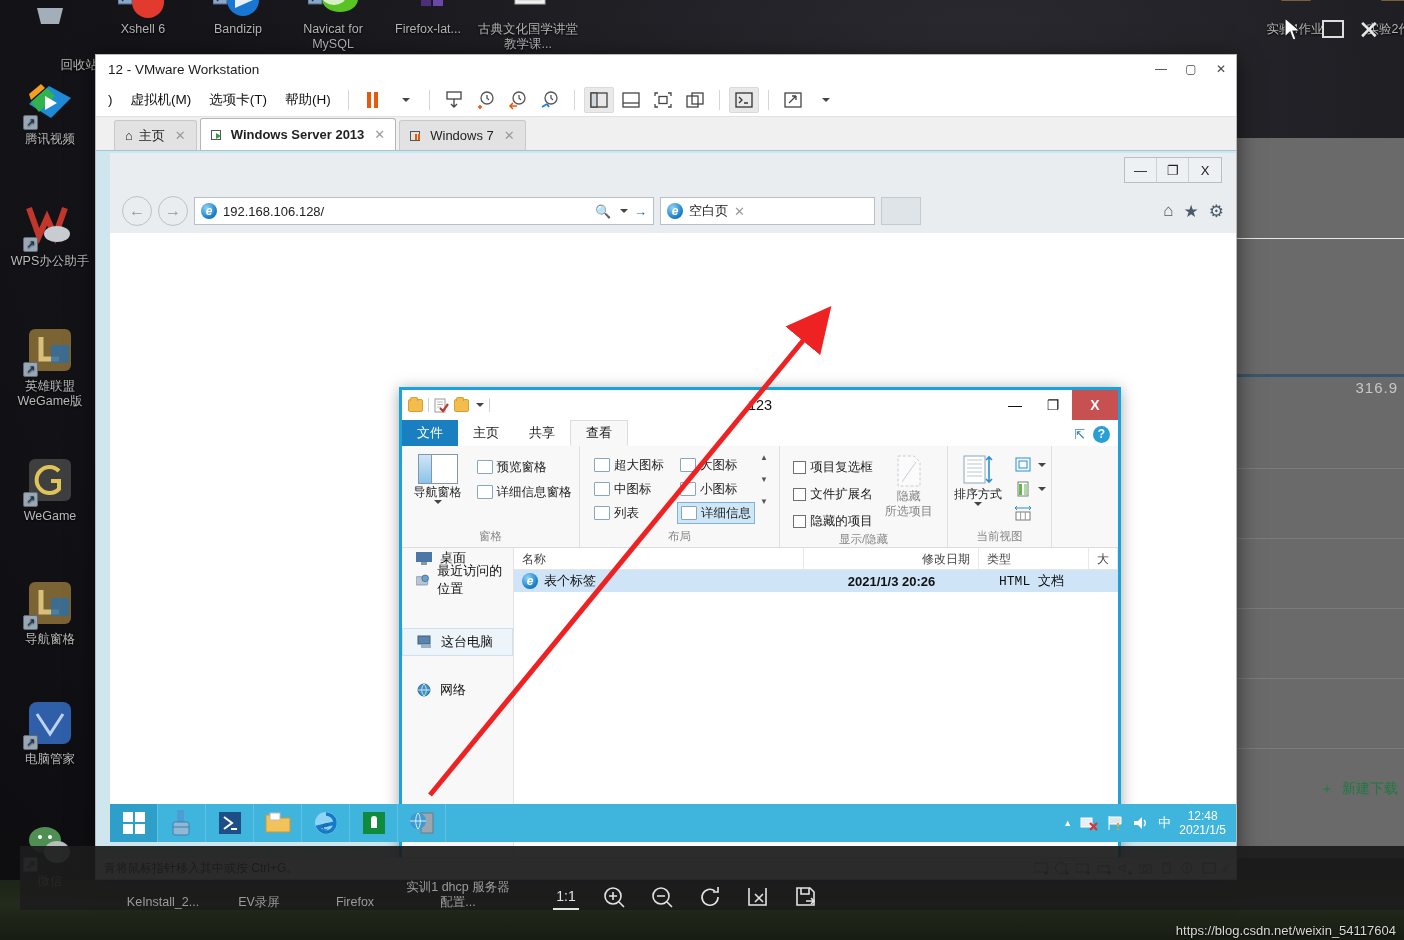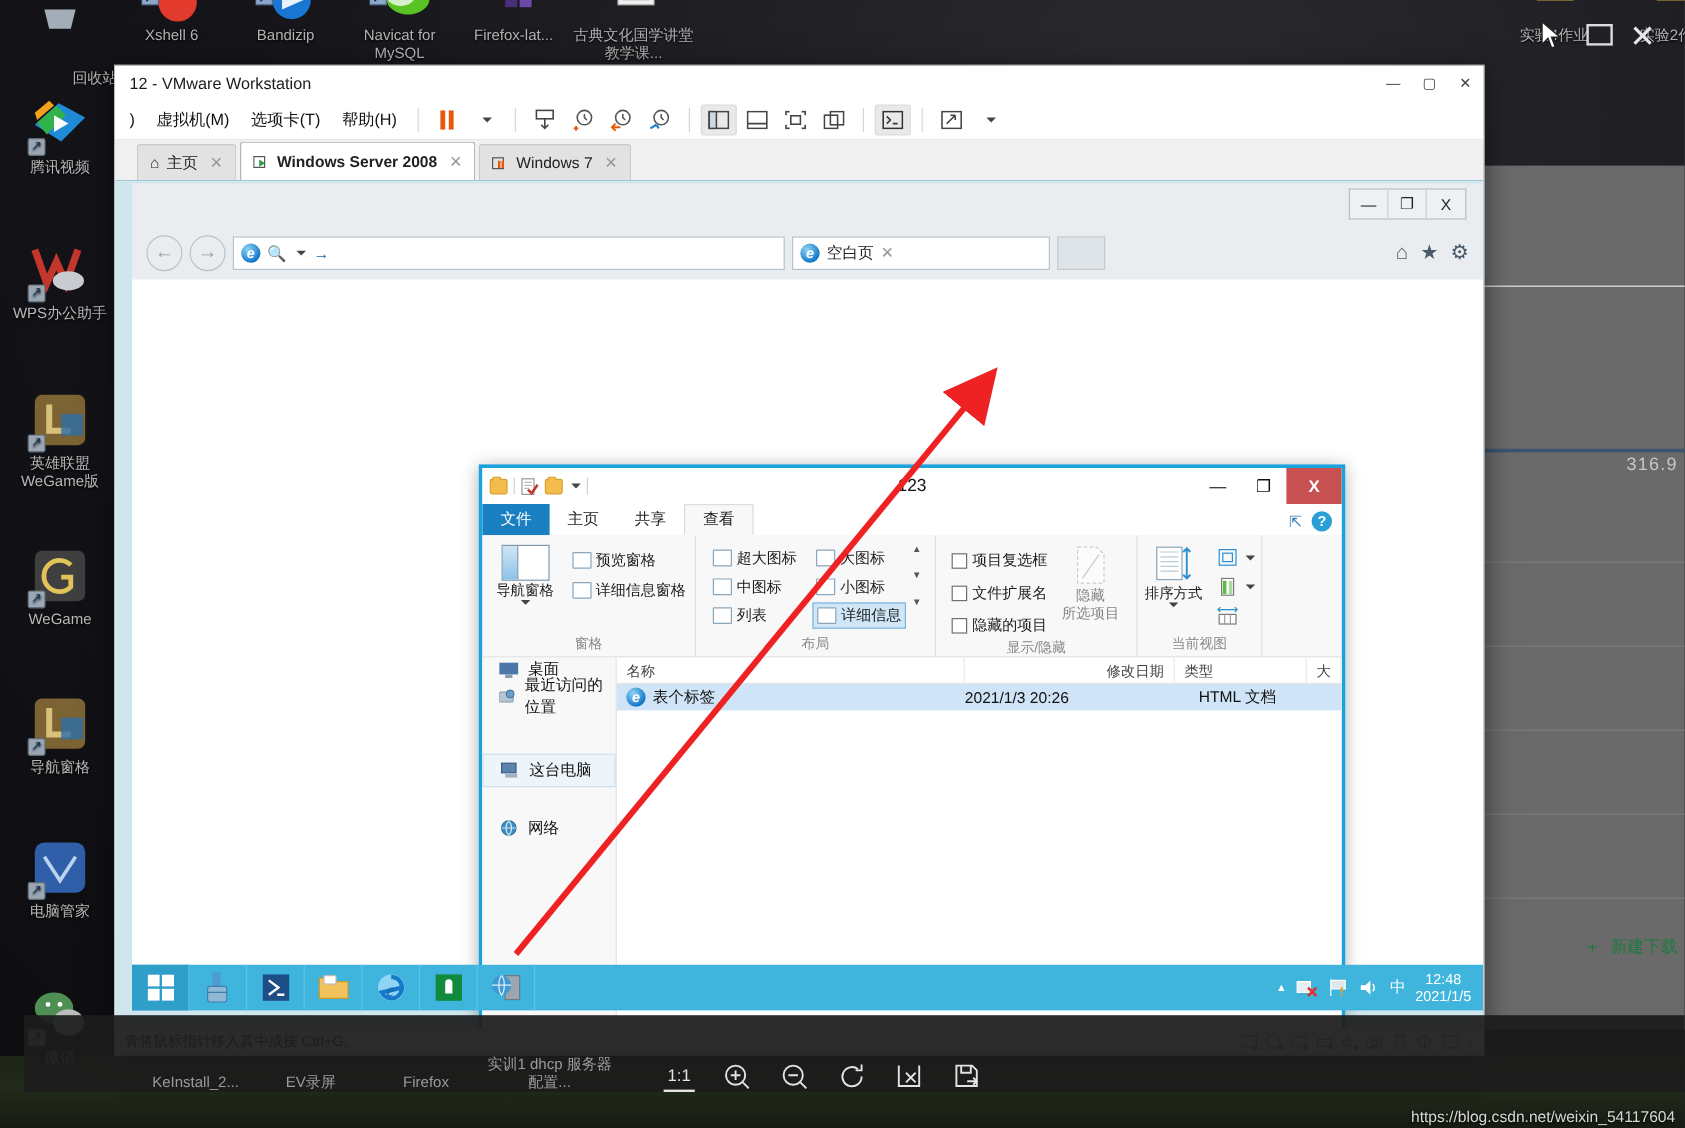--- a/index.html
+++ b/index.html
@@ -187,22 +187,22 @@
   #fe-nav{ width:185px; background:#f8f8f8; border-right:1px solid #e2e2e2; padding-top:2px; font-size:13px;}
   #fe-nav .nitem{ display:flex;align-items:center;gap:8px;height:28px;padding-left:14px; color:#111;}
   #fe-nav .nitem.sel{ background:#edf4fa; border:1px solid #cfe0ee;}
   #fe-list{ flex:1; position:relative;}
   #fe-colhdr{ height:22px; display:flex; background:#fff; border-bottom:1px solid #e5e5e5;
       font-size:12px;color:#444;}
   #fe-colhdr .c{ border-right:1px solid #e8e8e8; padding:3px 8px; overflow:hidden;}
   .frow{ height:22px; display:flex; align-items:center; font-size:13px; color:#111;
       background:#cfe4f7; }
   .frow .nm{ width:290px; display:flex; align-items:center; gap:6px; padding-left:8px;}
-  .frow .dt{ width:175px; text-align:left;}
-  .frow .tp{ width:110px; padding-left:20px;}
+  .frow .dt{ width:175px; text-align:center;font-weight:bold;}
+  .frow .tp{ width:110px; padding-left:20px;font-family:Liberation Mono, monospace;}
 
   
   #guest-taskbar{
     position:absolute; left:14px; right:0; bottom:15px; height:38px;
     background:#3fb5dd; display:flex; align-items:center;
   }
   #guest-taskbar .tbi{ width:48px;height:38px; display:flex;align-items:center;justify-content:center;
      border-right:1px solid #5cc3e6;}
   #guest-taskbar .tbi.win{ background:#2d9fc8;}
   #guest-tray{ margin-left:auto; display:flex; align-items:center; gap:8px; padding-right:10px;
@@ -518,21 +518,21 @@
     <div class="vtab">
       <span>⌂</span>
       <span>主页</span>
       <span class="x">✕</span>
     </div>
     <div class="vtab active">
       <svg width="14" height="14" viewBox="0 0 14 14">
         <rect x="0.5" y="2.5" width="9" height="9" fill="none" stroke="#555"></rect>
         <path d="M5 5 L10 8 L5 11 Z" fill="#2f9e44"></path>
         </svg>
-      <span>Windows Server 2008</span>
+      <span>Windows Server 2013</span>
       <span class="x">✕</span>
     </div>
     <div class="vtab">
       <svg width="14" height="14" viewBox="0 0 14 14">
         <rect x="0.5" y="2.5" width="9" height="9" fill="none" stroke="#555"></rect>
         <rect x="5" y="5" width="2" height="6" fill="#e8590c"></rect>
           <rect x="8" y="5" width="2" height="6" fill="#e8590c"></rect>
         </svg>
       <span>Windows 7</span>
       <span class="x">✕</span>
@@ -547,20 +547,21 @@
           <div class="b">—</div>
           <div class="b">❐</div>
           <div class="b">X</div>
         </div>
       </div>
       <div id="ie-navbar">
         <div class="navcirc">←</div>
         <div class="navcirc">→</div>
         <div id="ie-addr">
           <span class="ieglyph">e</span>
+          <span class="grow">192.168.106.128/</span>
           <span>🔍</span>
           <span class="caret"></span>
           <span style="color:#1565a8;font-weight:bold">→</span>
         </div>
         <div id="ie-tab">
           <span class="ieglyph">e</span>
           <span class="grow">空白页</span>
           <span style="color:#999">✕</span>
         </div>
         <div id="ie-tabstrip-rest"></div>

